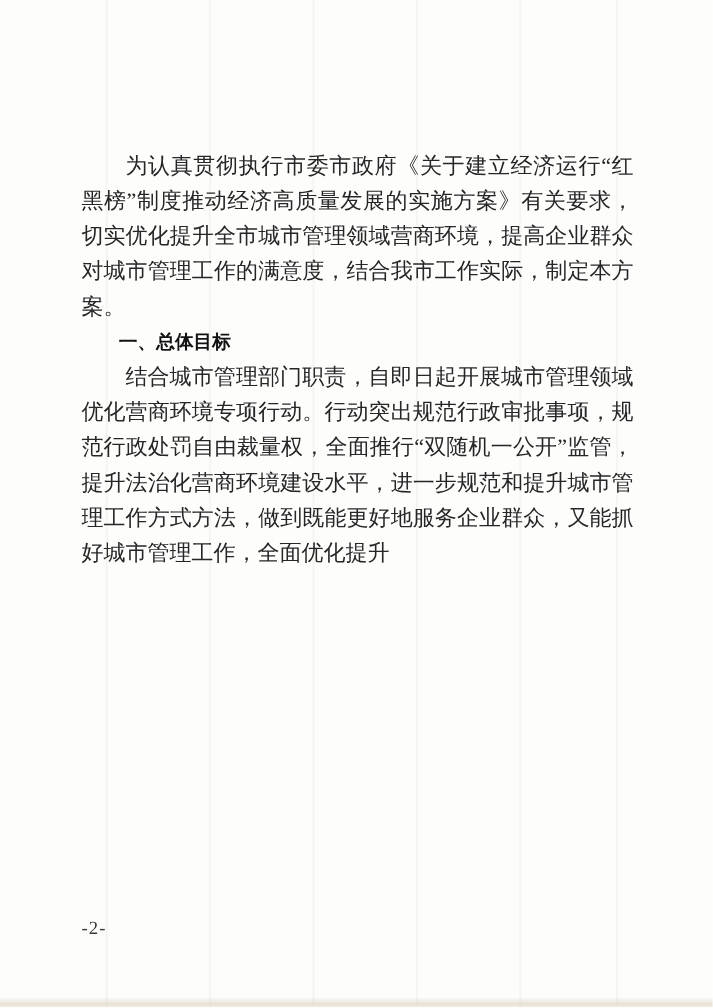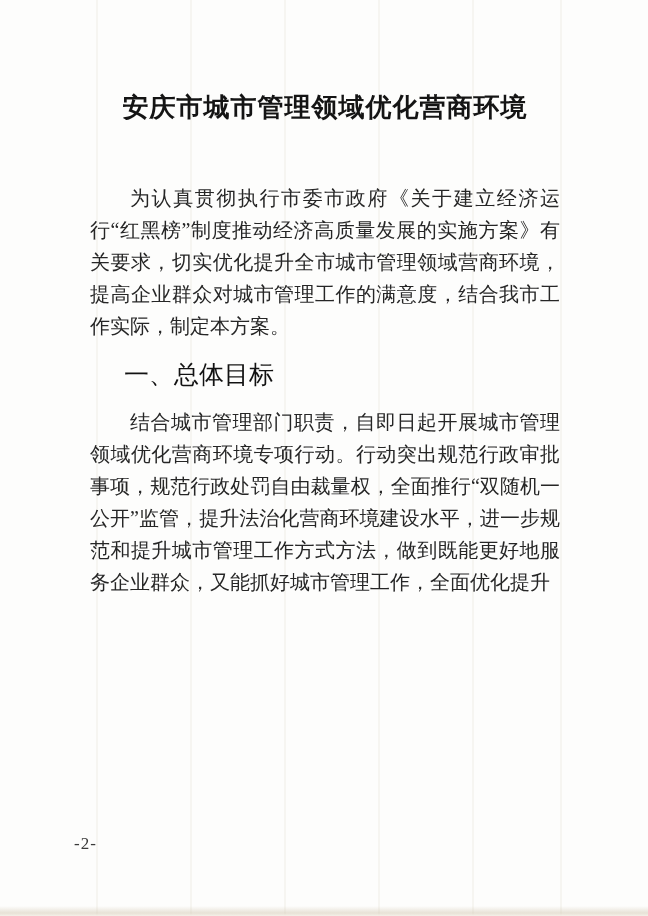--- a/index.html
+++ b/index.html
@@ -50,34 +50,34 @@
     font-size: 26px;
     line-height: 31px;
     letter-spacing: 1px;
     color: #141414;
     font-family: "Liberation Serif", serif;
   }
   .title-gap {
     height: 43px;
   }
   .doc-paragraph {
-    margin: 16px;
+    margin: 0;
     font-size: 20px;
     line-height: 32px;
     text-indent: 2em;
     text-align: justify;
     color: #262626;
     font-family: "Liberation Serif", serif;
   }
   .sec-heading {
     margin: 0;
-    font-size: 25px;
+    font-size: 17px;
     line-height: 32px;
     text-indent: 2em;
-    font-weight: normal;
+    font-weight: bold;
     color: #121212;
     font-family: "Liberation Sans", sans-serif;
   }
   .page-number {
     position: absolute;
     left: 74px;
     top: 834px;
     font-size: 17px;
     line-height: 20px;
     color: #3a3a3a;
@@ -92,21 +92,20 @@
 
   <div class="crease" style="left:96px"></div>
   <div class="crease" style="left:190px"></div>
   <div class="crease" style="left:284px"></div>
   <div class="crease" style="left:378px"></div>
   <div class="crease" style="left:472px"></div>
   <div class="crease" style="left:560px"></div>
 
   <div class="content">
     <div class="doc-title">
-      <div>安庆市城市管理领域优化营商环境</div>
     </div>
 
     <div class="title-gap"></div>
 
     <p class="doc-paragraph">为认真贯彻执行市委市政府《关于建立经济运行“红黑榜”制度推动经济高质量发展的实施方案》有关要求，切实优化提升全市城市管理领域营商环境，提高企业群众对城市管理工作的满意度，结合我市工作实际，制定本方案。</p>
 
     <h2 class="sec-heading">一、总体目标</h2>
 
 
 

